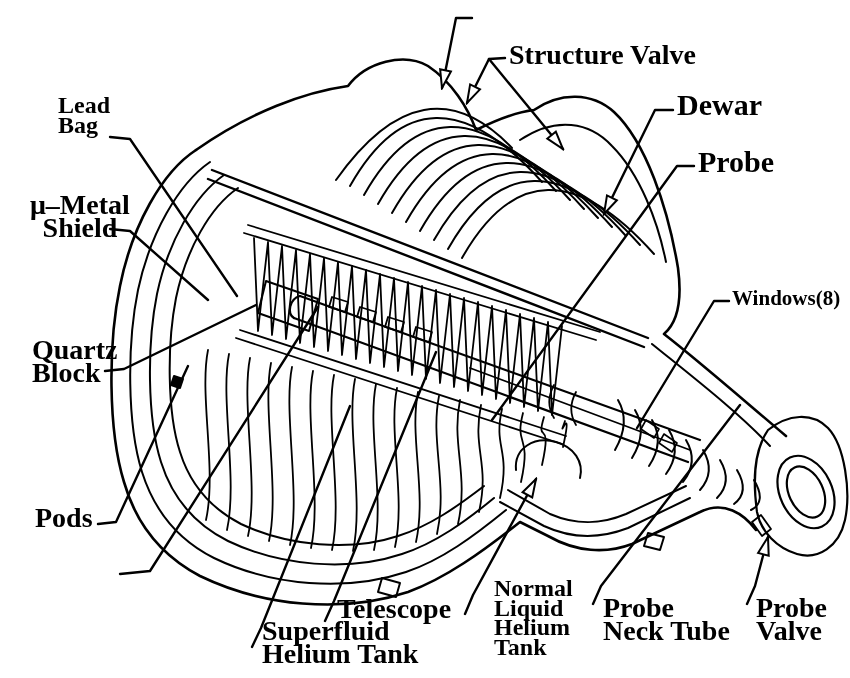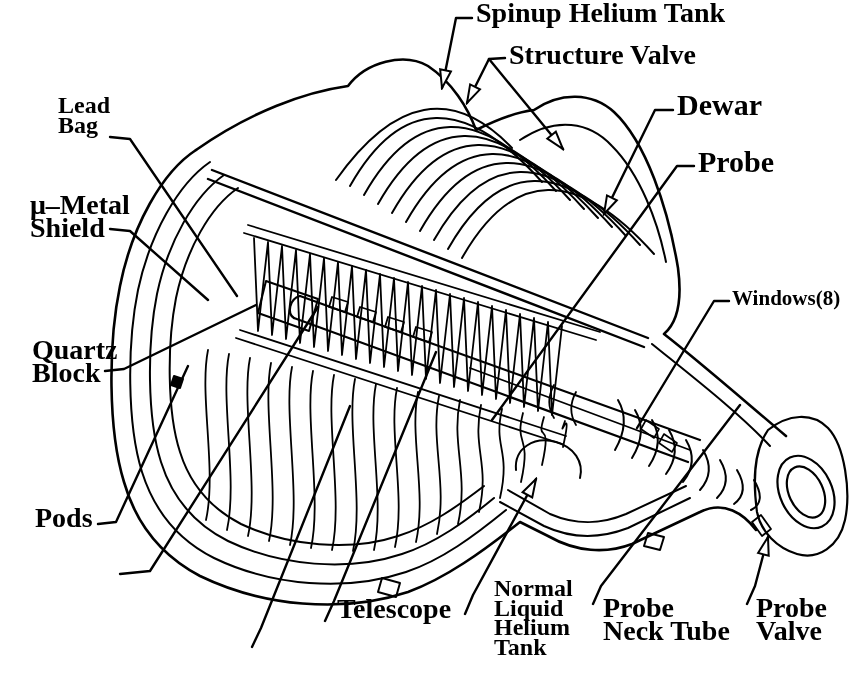--- a/index.html
+++ b/index.html
@@ -164,32 +164,33 @@
         <path d="M 120,574 L 150,571 L 318,307"></path>
         <path d="M 252,647 L 261,628 L 350,406"></path>
         <path d="M 325,621 L 334,601 L 436,352"></path>
         <path d="M 465,614 L 473,595 L 536,479" marker-end="url(#arw)"></path>
         <path d="M 593,604 L 601,586 L 740,405"></path>
         <path d="M 747,604 L 755,586 L 768,537" marker-end="url(#arw)"></path>
       </g>
     </g>
   </svg>
 
-  <div class="lbl" style="left:476px;top:2px;font-size:28px;">Spinup Helium Tank</div>
   <div class="lbl" style="left:509px;top:44px;font-size:28px;">Structure Valve</div>
   <div class="lbl" style="left:677px;top:93px;font-size:30px;">Dewar</div>
   <div class="lbl" style="left:698px;top:150px;font-size:30px;">Probe</div>
   <div class="lbl" style="left:732px;top:290px;font-size:21px;">Windows(8)</div>
   <div class="lbl" style="left:58px;top:96px;font-size:24px;">Lead
 Bag</div>
-  <div class="lbl" style="left:30px;top:194px;font-size:28px;">μ–Metal
+  <div class="lbl" style="left:30px;top:194px;font-size:28px;text-align:center;">μ–Metal
 Shield</div>
   <div class="lbl" style="left:32px;top:339px;font-size:28px;">Quartz
 Block</div>
   <div class="lbl" style="left:35px;top:507px;font-size:28px;">Pods</div>
+  <div class="lbl" style="left:262px;top:620px;font-size:28px;">Superfluid
+Helium Tank</div>
   <div class="lbl" style="left:337px;top:590px;font-size:28px;margin-top:8px;">Telescope</div>
   <div class="lbl" style="left:494px;top:579px;font-size:24px;">Normal
 Liquid
 Helium
 Tank</div>
   <div class="lbl" style="left:603px;top:597px;font-size:28px;">Probe
 Neck Tube</div>
   <div class="lbl" style="left:756px;top:597px;font-size:28px;">Probe
 Valve</div>
 </div>

